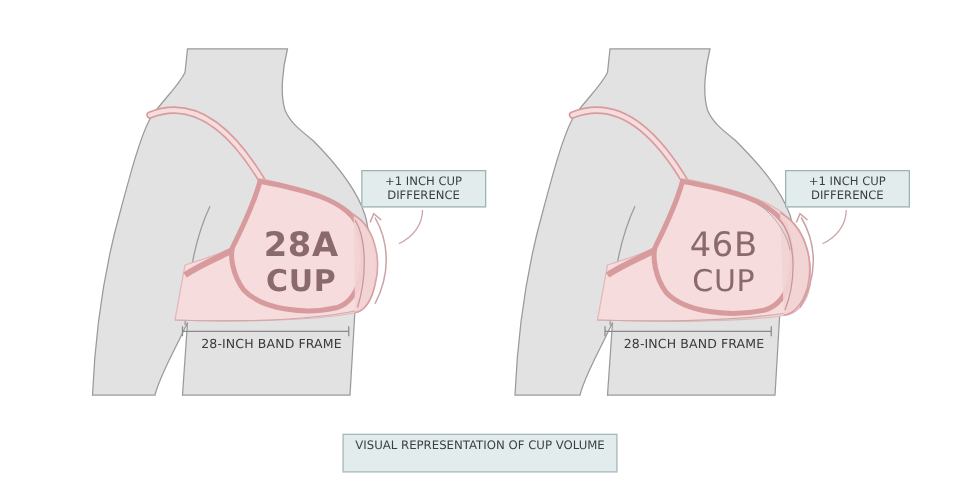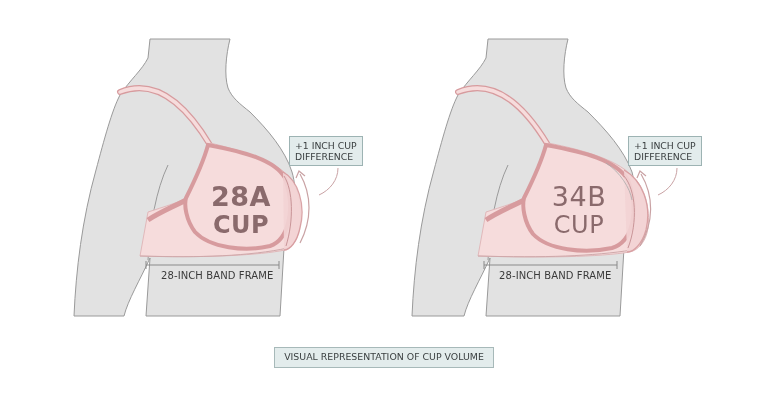--- a/index.html
+++ b/index.html
@@ -2,23 +2,23 @@
 <html><head>
 <meta charset="utf-8">
 <style>
   html, body { margin: 0; padding: 0; background: #ffffff; }
   body { width: 768px; height: 403px; position: relative; overflow: hidden; font-family: "DejaVu Sans", sans-serif; }
   .figure { position: absolute; top: 0; width: 384px; height: 320px; }
   .figure svg { position: absolute; left: 0; top: 0; }
   .cup-label { position: absolute; text-align: center; color: #8a6a6c; line-height: 1; }
   .cup-size { font-size: 27px; letter-spacing: 0.5px; }
   .cup-word { font-size: 24px; margin-top: 3px; letter-spacing: 0.5px; }
-  .diff-box { position: absolute; background: #e3ecec; border: 1px solid #9db3b3; color: #3a3f40; font-size: 9.3px; line-height: 11px; text-align: left; padding: 3px 5px; white-space: nowrap; }
+  .diff-box { position: absolute; background: #e3ecec; border: 1px solid #9db3b3; color: #3a3f40; font-size: 9.3px; line-height: 11px; text-align: center; padding: 3px 18px; white-space: nowrap; }
   .band-label { position: absolute; font-size: 10px; color: #3a3a3a; white-space: nowrap; letter-spacing: 0.1px; }
-  .caption { position: absolute; left: 274px; top: 347px; width: 220px; height: 21px; background: #e3ecec; border: 1px solid #a7b9b9; color: #3a3f40; font-size: 9.4px; line-height: 12px; text-align: center; padding-top: 3px; box-sizing: border-box; }
+  .caption { position: absolute; left: 274px; top: 347px; width: 220px; height: 31px; background: #e3ecec; border: 1px solid #a7b9b9; color: #3a3f40; font-size: 9.4px; line-height: 12px; text-align: center; padding-top: 3px; box-sizing: border-box; }
 </style>
 </head>
 <body>
 
 <div class="figure" style="left:0;">
   <svg width="384" height="320" viewBox="0 0 384 320">
 
     <path d="M150,39 L230,39 C226,55 224,75 228,88 C232,98 240,104 250,112 C268,130 285,150 292,172 C298,192 294,215 286,232 L284,248 L280,316 L146,316 L150,258 C140,280 128,300 124,316 L74,316 C76,270 82,220 96,170 C104,140 112,110 120,95 C130,80 142,70 148,58 Z" fill="#e2e2e2" stroke="#9a9a9a" stroke-width="1"></path>
 
     <path d="M168,165 C156,190 150,225 148,260" fill="none" stroke="#9a9a9a" stroke-width="1"></path>
@@ -70,21 +70,21 @@
     <path d="M240,176 C252,190 254,222 244,248" fill="none" stroke="#c99598" stroke-width="1"></path>
     <path d="M222,163 C236,172 246,188 248,200" fill="none" stroke="#a9a9a9" stroke-width="0.8"></path>
     <line x1="100" y1="265" x2="233" y2="265" stroke="#8a8a8a" stroke-width="1"></line>
     <line x1="100" y1="261" x2="100" y2="269" stroke="#8a8a8a" stroke-width="1"></line>
     <line x1="233" y1="261" x2="233" y2="269" stroke="#8a8a8a" stroke-width="1"></line>
     <path d="M256,246 C270,222 270,196 257,174" fill="none" stroke="#c9a2a4" stroke-width="1.2"></path>
     <path d="M253,178 L256,171 L262,176" fill="none" stroke="#c9a2a4" stroke-width="1.2"></path>
     <path d="M274,195 C285,190 293,180 293,168" fill="none" stroke="#c9a2a4" stroke-width="1"></path>
   </svg>
   <div class="cup-label" style="left:162px; top:183px; width:66px;">
-    <div class="cup-size">34B</div>
+    <div class="cup-size">46B</div>
     <div class="cup-word">CUP</div>
   </div>
   <div class="diff-box" style="left:244px; top:136px;">
     <div>+1 INCH CUP</div>
     <div>DIFFERENCE</div>
   </div>
   <div class="band-label" style="left:115px; top:270px;">28-INCH BAND FRAME</div>
 </div>
 
 <div class="caption">

